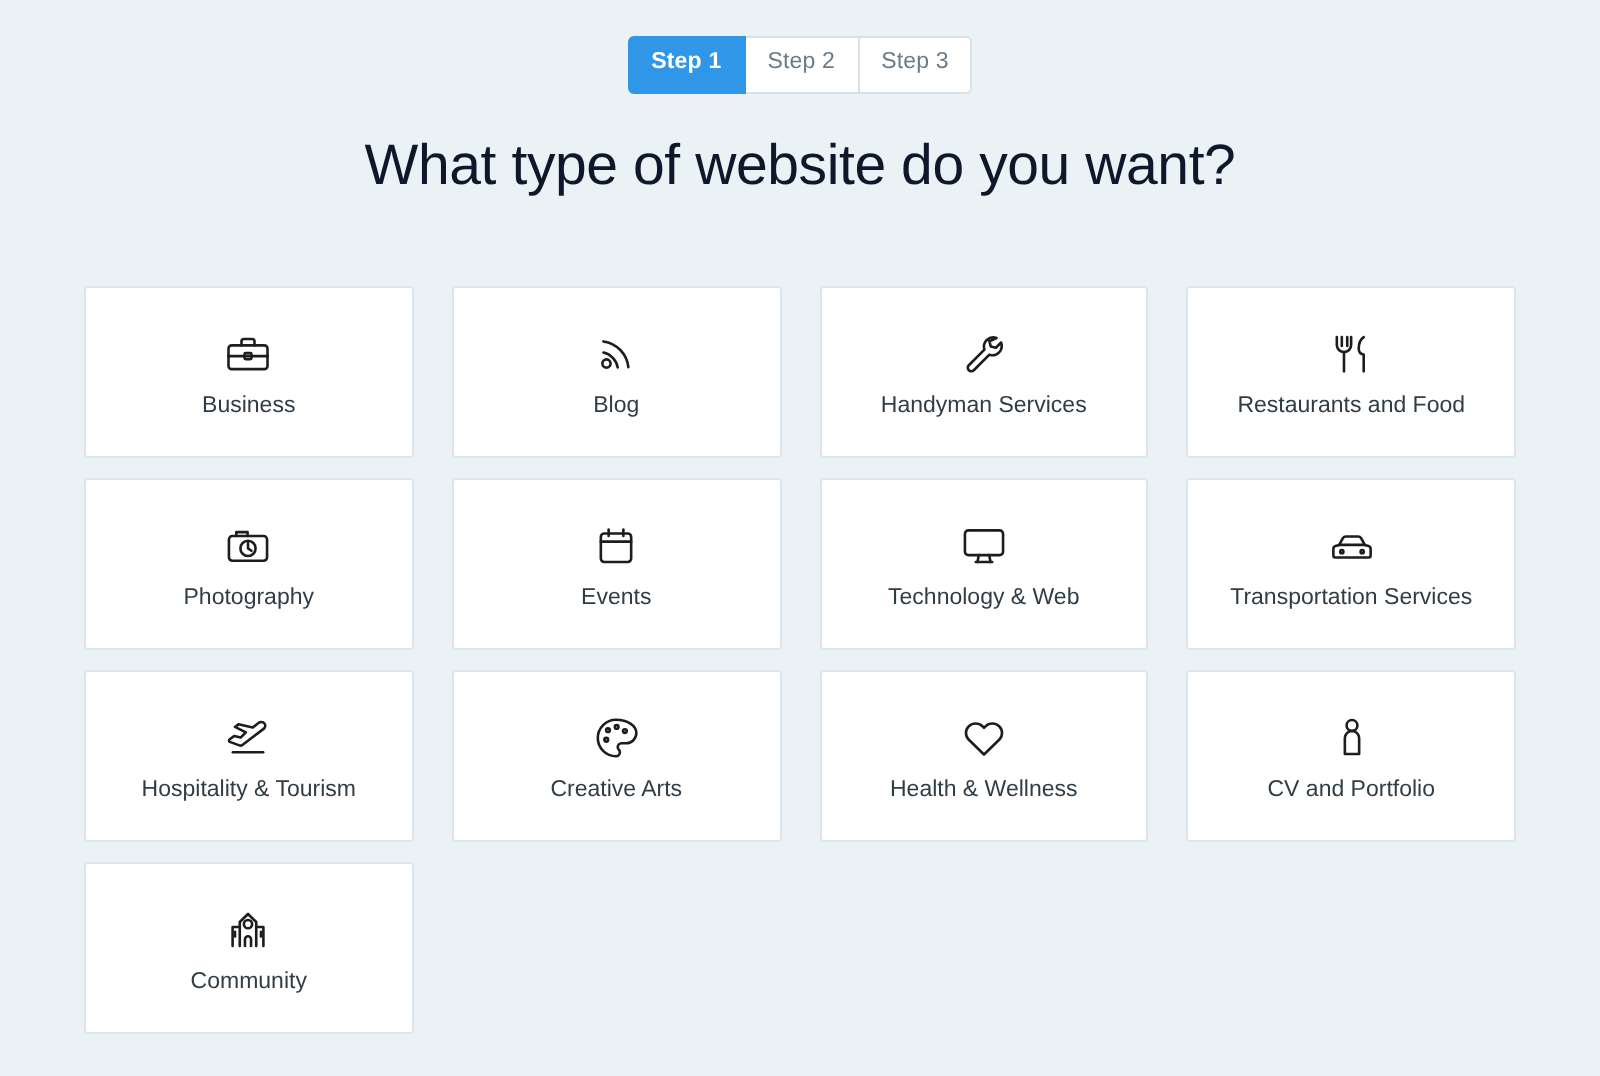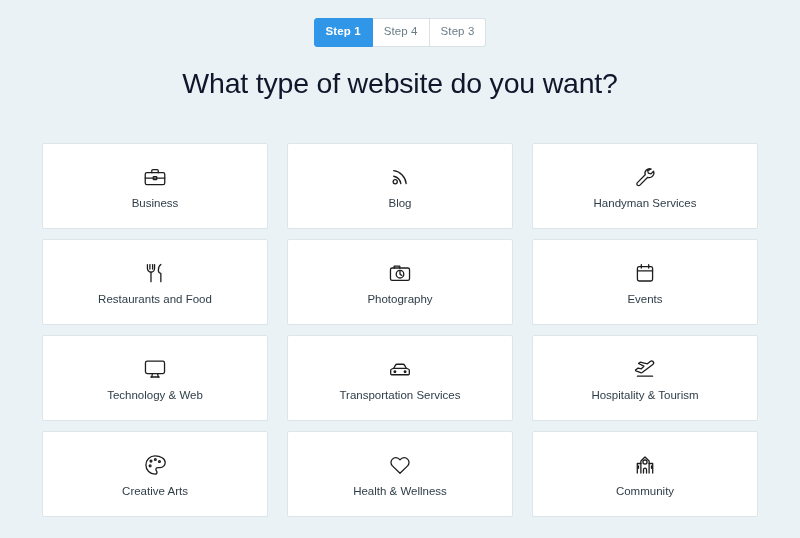--- a/index.html
+++ b/index.html
@@ -67,21 +67,21 @@
     color: #0f172a;
     letter-spacing: -.2px;
     text-align: center;
   }
 
   
   .grid {
     margin-top: 24px;
     width: 716px;
     display: grid;
-    grid-template-columns: repeat(3, 1fr);
+    grid-template-columns: repeat(4, 1fr);
     grid-template-rows: repeat(4, 86px);
     column-gap: 19px;
     row-gap: 10px;
   }
 
   .card {
     background: #ffffff;
     border: 1px solid #dde5ea;
     border-radius: 2px;
     display: flex;
@@ -111,21 +111,21 @@
 </head>
 <body>
 
 <div class="page">
 
   <div class="steps">
     <div class="step active">
       <span>Step 1</span>
     </div>
     <div class="step">
-      <span>Step 4</span>
+      <span>Step 2</span>
     </div>
     <div class="step">
       <span>Step 3</span>
     </div>
   </div>
 
   <h1 class="title">What type of website do you want?</h1>
 
   <div class="grid">
 
@@ -250,20 +250,29 @@
     <div class="card">
       <span class="ico">
         <svg width="26" height="26" viewBox="0 0 24 24" fill="none" stroke="#1d1d1d" stroke-width="1.2" stroke-linecap="round" stroke-linejoin="round">
           <path d="M12 19.6l-7-6.8a4.3 4.3 0 0 1 0-6.2 4.5 4.5 0 0 1 6.3 0l.7.7.7-.7a4.5 4.5 0 0 1 6.3 0 4.3 4.3 0 0 1 0 6.2z"></path>
         </svg>
       </span>
       <span class="label">Health &amp; Wellness</span>
     </div>
 
 
+    <div class="card">
+      <span class="ico">
+        <svg width="26" height="26" viewBox="0 0 24 24" fill="none" stroke="#1d1d1d" stroke-width="1.2" stroke-linecap="round" stroke-linejoin="round">
+          <circle cx="12" cy="6.2" r="2.5"></circle>
+          <path d="M8.7 19.4v-7.3a3.3 3.3 0 0 1 3.3-3.3 3.3 3.3 0 0 1 3.3 3.3v7.3z"></path>
+        </svg>
+      </span>
+      <span class="label">CV and Portfolio</span>
+    </div>
 
     <div class="card">
       <span class="ico">
         <svg width="26" height="26" viewBox="0 0 24 24" fill="none" stroke="#1d1d1d" stroke-width="1.2" stroke-linecap="round" stroke-linejoin="round">
           <path d="M8.2 19.4V8.3L12 4.6l3.8 3.7v11.1"></path>
           <circle cx="12" cy="9.3" r="1.9"></circle>
           <path d="M10.6 19.4v-3.1a1.4 1.4 0 0 1 2.8 0v3.1"></path>
           <path d="M8.2 10.6H4.9v8.8"></path>
           <path d="M15.8 10.6h3.3v8.8"></path>
           <path d="M6 12.8v2.2"></path>

